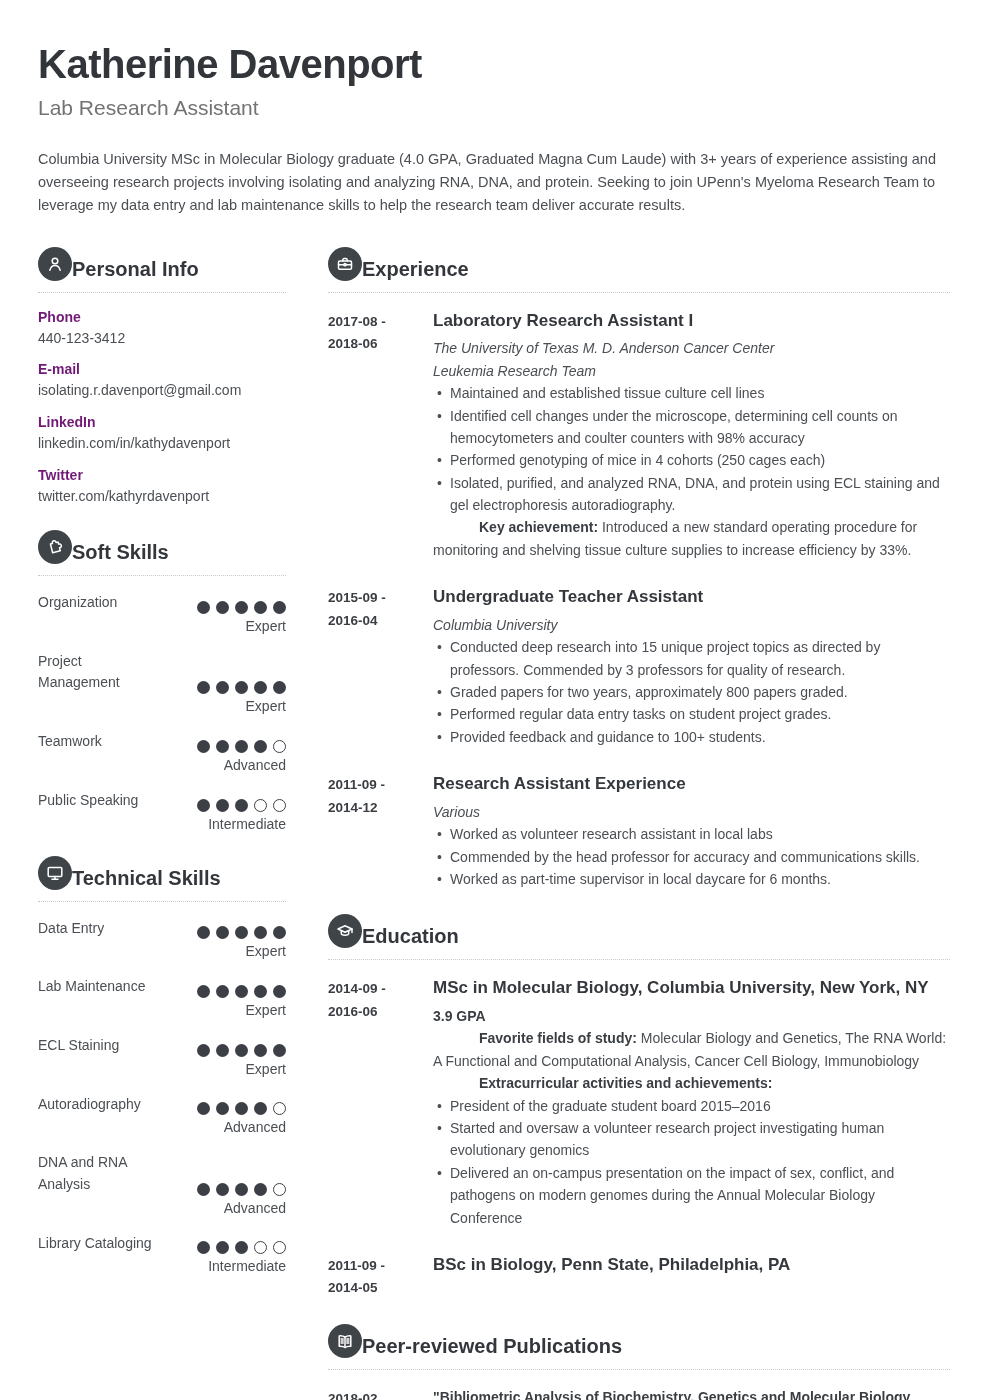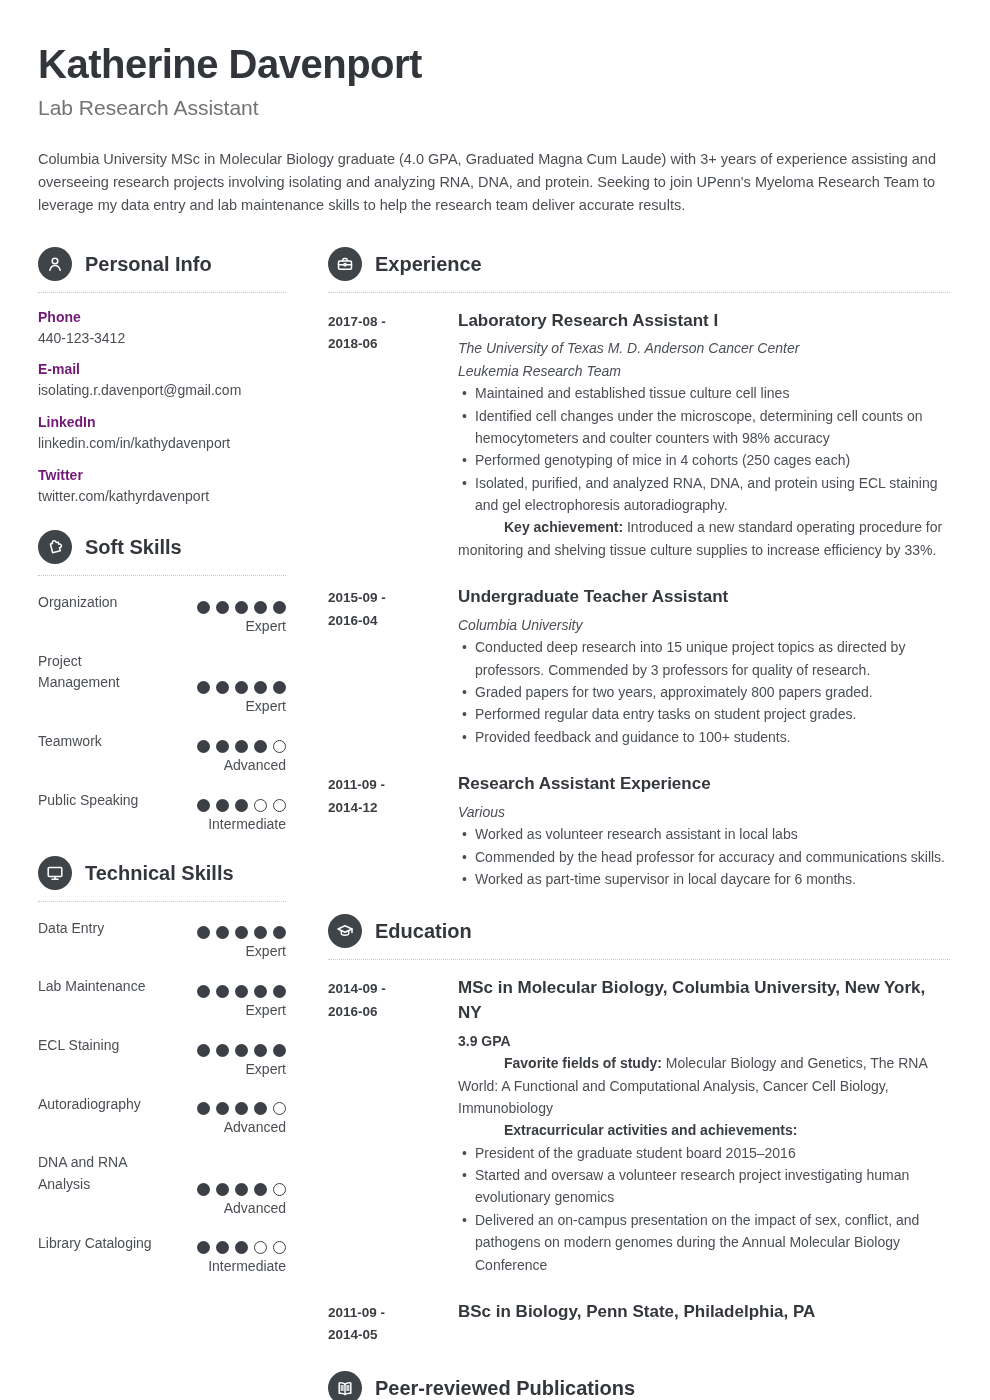--- a/index.html
+++ b/index.html
@@ -11,21 +11,21 @@
   .person-title { font-size:21px; color:#737373; margin:0 0 28px; }
   .summary { font-size:14.5px; line-height:1.58; color:#4b4f54; margin:0 0 30px; max-width:912px; }
 
   
   .columns { display:flex; gap:42px; align-items:flex-start; }
   .col-left { width:248px; flex:none; }
   .col-right { flex:1; min-width:0; }
 
   
   section { margin-bottom:24px; }
-  .sec-head { display:flex; align-items:center; gap:13px; padding-bottom:11px; border-bottom:1px dotted #c7c9cb; margin-bottom:16px; }
+  .sec-head { display:flex; align-items:flex-end; gap:0; padding-bottom:11px; border-bottom:1px dotted #c7c9cb; margin-bottom:16px; }
   .sec-icon { width:34px; height:34px; border-radius:50%; background:#3f4449; display:flex; align-items:center; justify-content:center; flex:none; }
   .sec-icon svg { width:20px; height:20px; display:block; }
   .sec-icon svg * { stroke:#ffffff; stroke-width:1.5; fill:none; stroke-linecap:round; stroke-linejoin:round; }
   h2 { font-size:20px; font-weight:bold; color:#33373c; margin:0; line-height:1.2; }
 
   
   .pi-item { margin-bottom:13px; }
   .pi-label { font-weight:bold; font-size:14px; color:#701a75; margin-bottom:4px; }
   .pi-value { font-size:14px; color:#4b4f54; line-height:1.4; }
 
@@ -33,21 +33,21 @@
   .skill { margin-bottom:17px; }
   .skill-top { display:flex; align-items:flex-end; }
   .skill-name { width:128px; flex:none; font-size:14px; color:#4b4f54; line-height:1.55; }
   .dots { display:flex; gap:6px; margin-left:auto; padding-top:3px; }
   .dot { width:13px; height:13px; border-radius:50%; box-sizing:border-box; }
   .dot.filled { background:#3c4046; }
   .dot.empty { border:1.5px solid #3c4046; background:#fff; }
   .skill-level { text-align:right; font-size:14px; color:#4b4f54; margin-top:4px; }
 
   
-  .entry { display:flex; margin-bottom:24px;gap:25px; }
+  .entry { display:flex; margin-bottom:24px; }
   .entry:last-child { margin-bottom:10px; }
   .entry-dates { width:105px; flex:none; font-weight:bold; font-size:13.5px; color:#3a3e43; line-height:1.65; padding-top:2px; }
   .entry-body { flex:1; min-width:0; }
   .entry-title { font-size:17px; font-weight:bold; color:#34383d; line-height:1.45; margin-bottom:4px; }
   .entry-sub { font-style:italic; font-size:14px; color:#4b4f54; line-height:1.6; }
   ul.bullets { margin:0 0 0; padding:0; list-style:none; }
   ul.bullets li { font-size:14px; color:#4b4f54; line-height:1.6; padding-left:17px; position:relative; }
   ul.bullets li::before { content:"\2022"; position:absolute; left:4px; }
   .key-line, .detail-line { font-size:14px; color:#4b4f54; line-height:1.6; }
   .bold-label { font-weight:bold; color:#3a3e43;margin-left:46px; }

